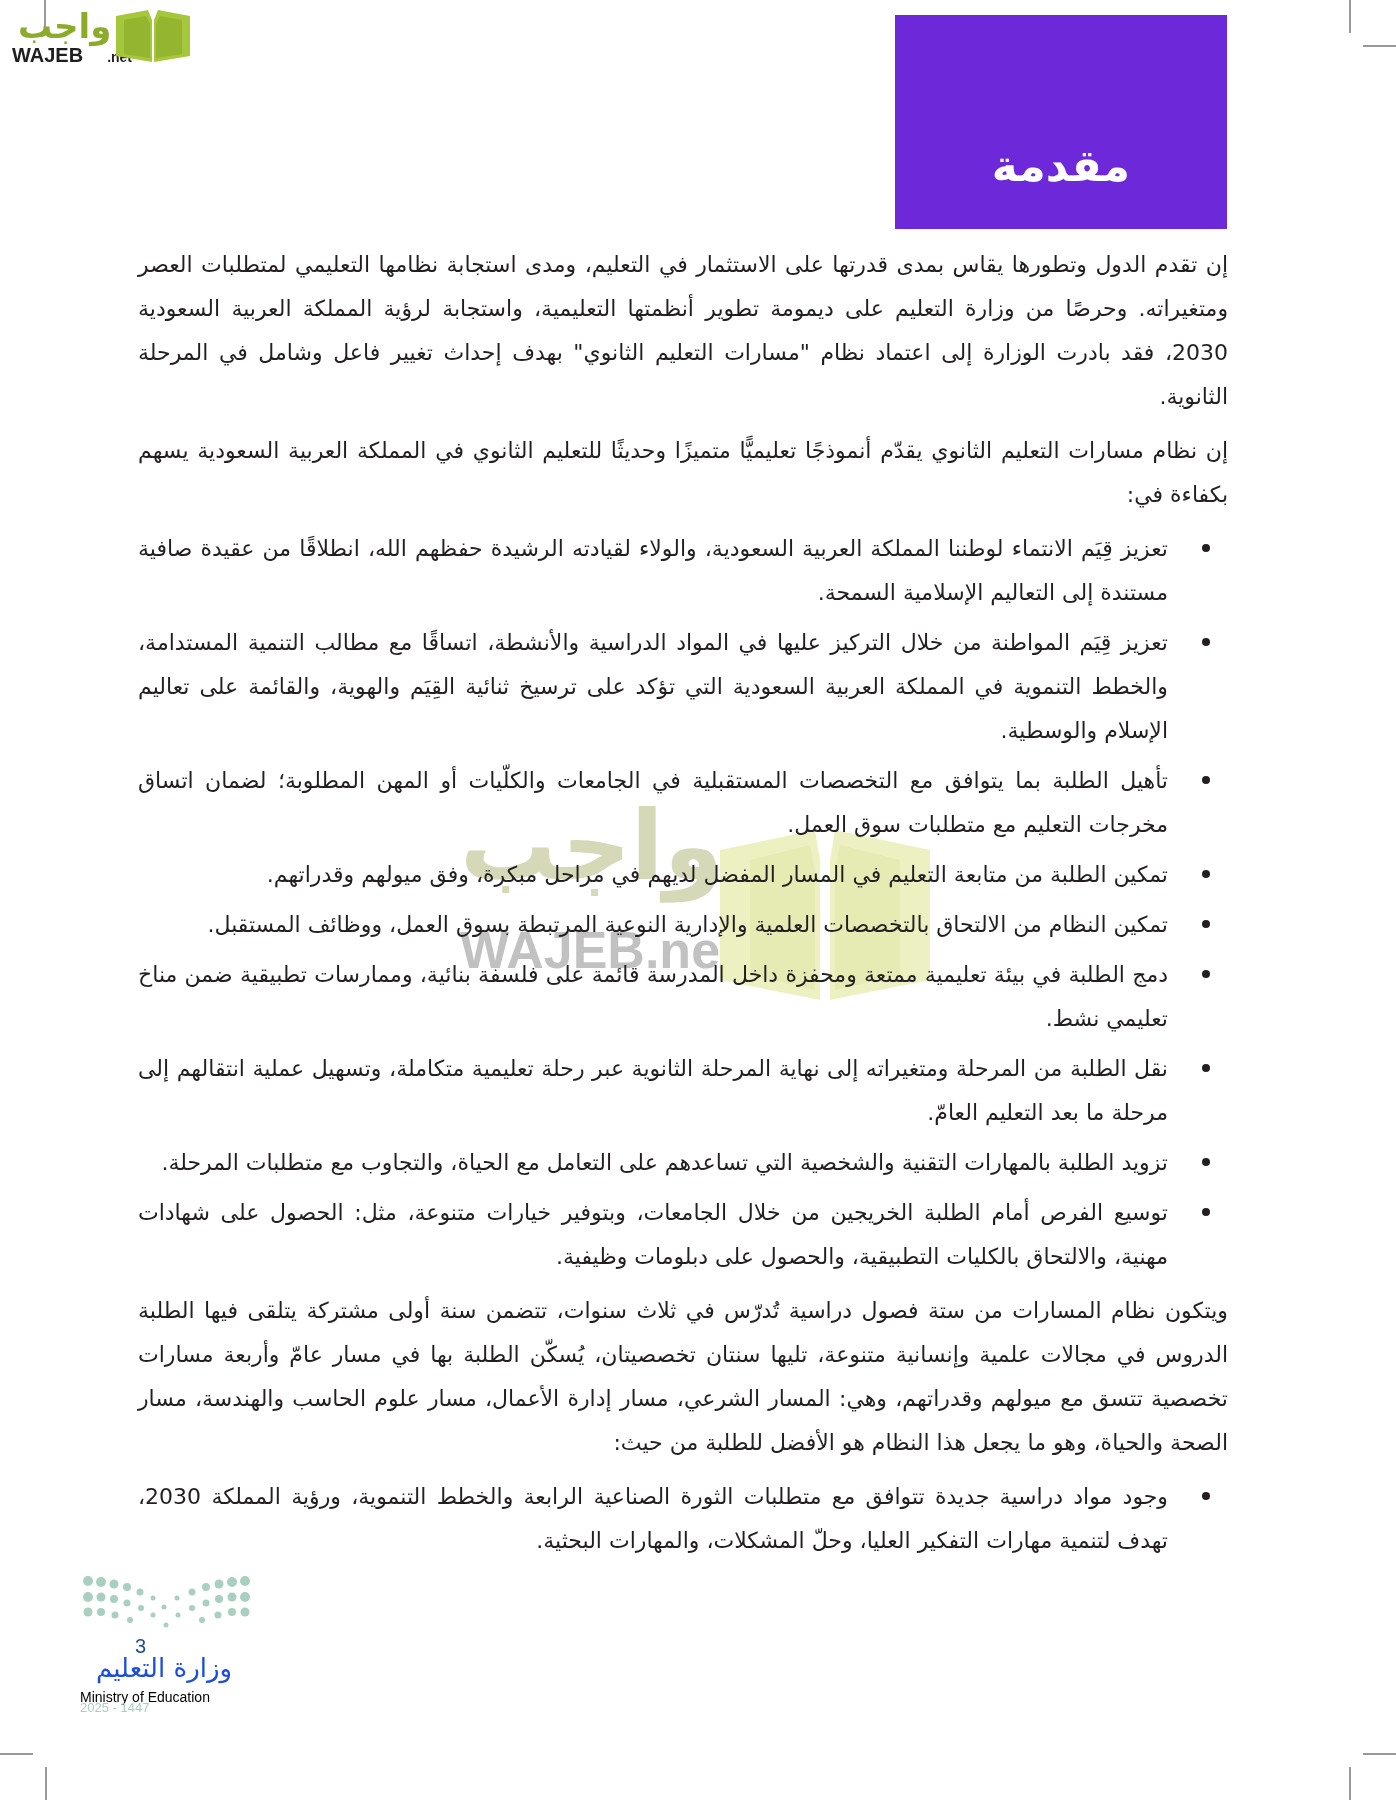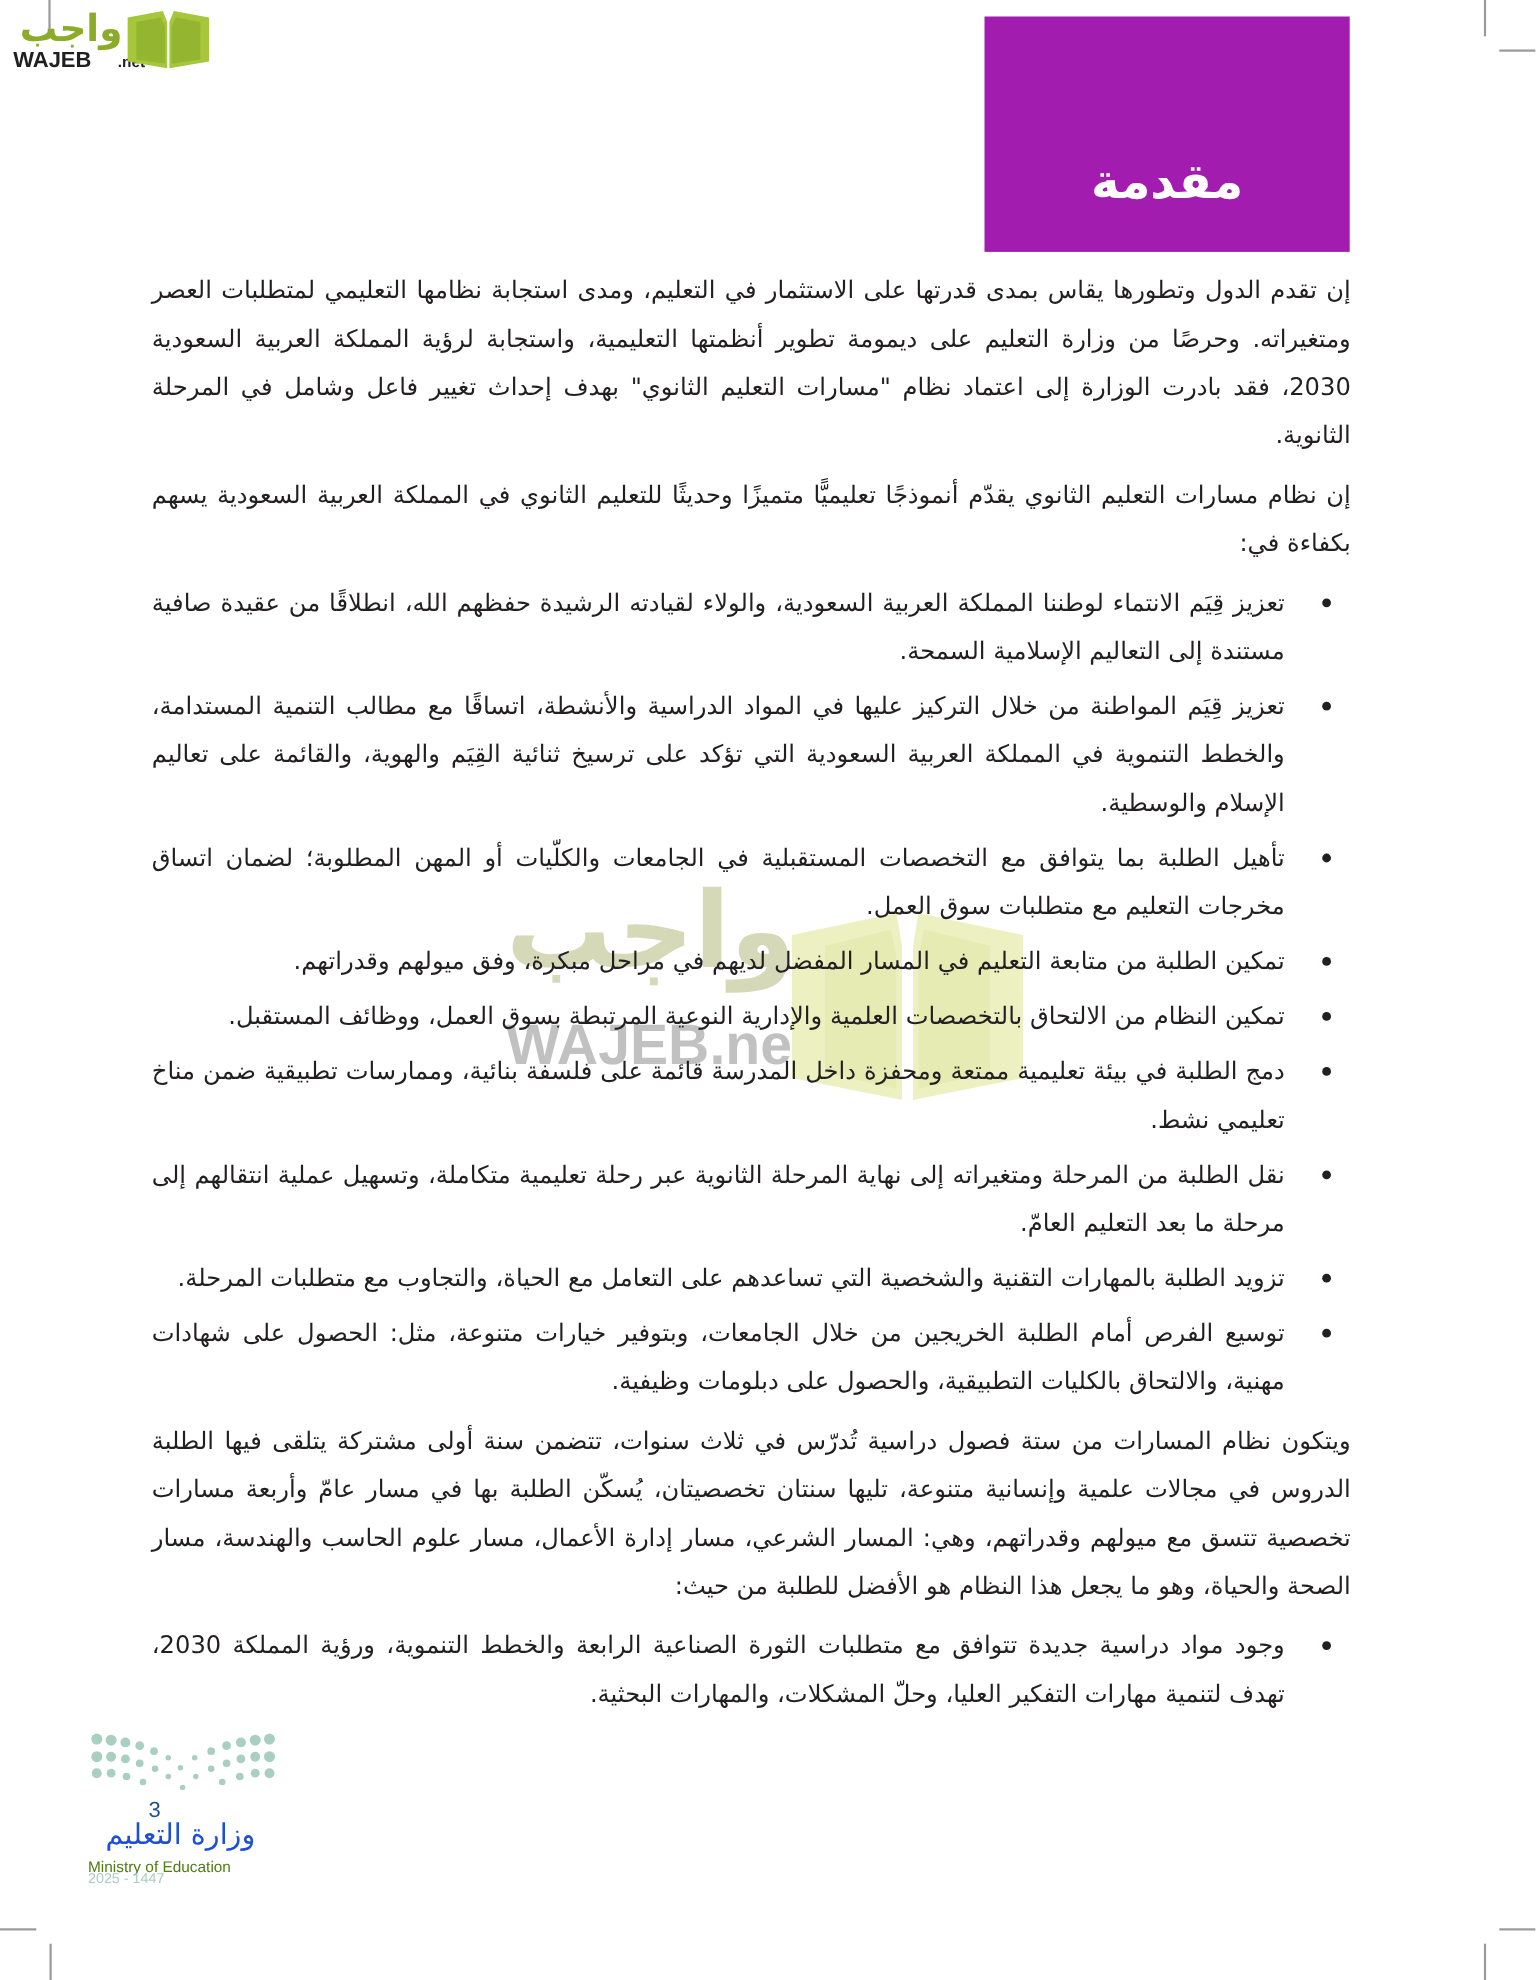--- a/index.html
+++ b/index.html
@@ -34,21 +34,21 @@
       font-family: "Liberation Sans", sans-serif;
       font-size: 20px; font-weight: bold; color: #1f1f1f; line-height: 22px;
     }
     .wajeb-logo .en small { font-size: 14px; margin-left: 24px; }
     .wajeb-logo svg { position: absolute; left: 104px; top: 2px; }
 
     
     .title-box {
       position: absolute; left: 895px; top: 15px;
       width: 332px; height: 214px;
-      background: #a21caf;
+      background: #6d28d9;
     }
     .title-box .title {
       position: absolute; left: 0; right: 0; bottom: 38px;
       text-align: center;
       font-size: 44px; font-weight: bold; color: #ffffff;
       direction: rtl;
     }
 
     
     .content {
@@ -104,21 +104,21 @@
       font-size: 20px; color: #1c4f8c;
     }
     .ministry .min-ar {
       position: absolute; left: 0; top: 78px; width: 168px;
       font-size: 26px; color: #1d4ed8; direction: rtl; text-align: center;
       letter-spacing: 2px;
     }
     .ministry .min-en {
       position: absolute; left: 0; top: 114px;
       font-family: "Liberation Sans", sans-serif;
-      font-size: 14px; color: #4d7c0f; white-space: nowrap;
+      font-size: 14px; color: #000000; white-space: nowrap;
     }
     .ministry .min-year {
       position: absolute; left: 0; top: 125px;
       font-family: "Liberation Sans", sans-serif;
       font-size: 13px; color: #a9cfc1;
     }
   </style>
 </head>
 <body>
 

